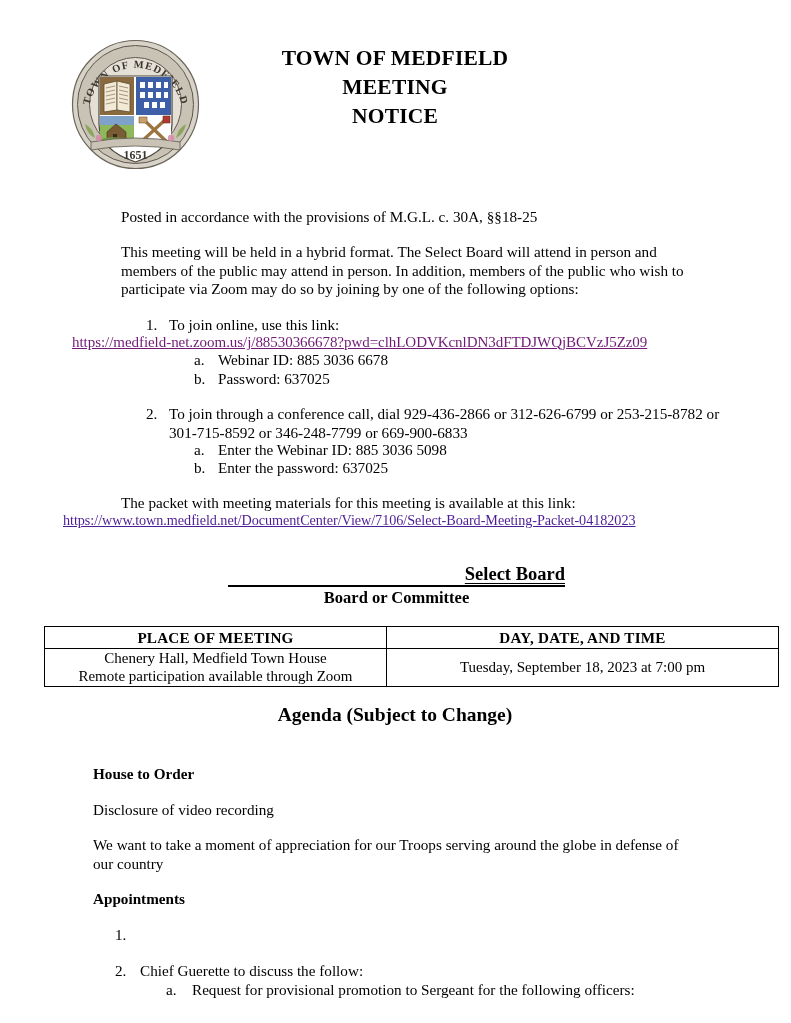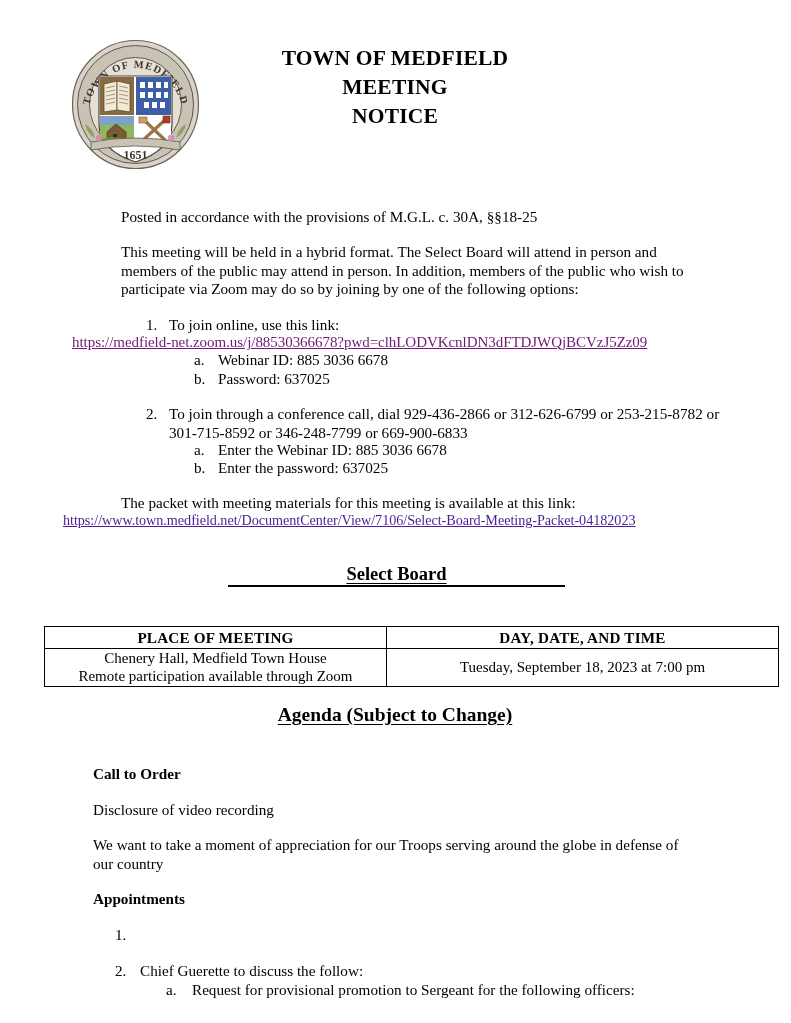--- a/index.html
+++ b/index.html
@@ -97,21 +97,21 @@
     white-space: nowrap;
     letter-spacing: -0.05px;
   }
 
   
   .board-name {
     position: absolute;
     left: 228px;
     top: 564px;
     width: 337px;
-    text-align: center;
+    text-align: right;
     font-weight: bold;
     font-size: 18.5px;
     text-decoration: underline;
     text-underline-offset: 3px;
   }
   .board-rule {
     position: absolute;
     left: 228px;
     top: 585px;
     width: 337px;
@@ -157,21 +157,20 @@
 
   
   .agenda-title {
     position: absolute;
     left: 195px;
     top: 704px;
     width: 400px;
     text-align: center;
     font-weight: bold;
     font-size: 19.5px;
-    text-decoration: underline;
     text-underline-offset: 3px;
   }
 
   .ag { position: absolute; font-size: 15.2px; line-height: 18.6px; }
   .ag-bold { font-weight: bold; }
 
   .ag-call     { left: 93px; top: 765px; }
   .ag-disc     { left: 93px; top: 801px; }
   .ag-troops   { left: 93px; top: 836px; width: 605px; }
   .ag-appt     { left: 93px; top: 890px; }
@@ -284,30 +283,31 @@
 
     <div class="p sub-a1-l">a.</div>
     <div class="p sub-a1-t">Webinar ID: 885 3036 6678</div>
     <div class="p sub-b1-l">b.</div>
     <div class="p sub-b1-t">Password: 637025</div>
 
     <div class="p olnum2">2.</div>
     <div class="p oltxt2">To join through a conference call, dial 929-436-2866 or 312-626-6799 or 253-215-8782 or 301-715-8592  or 346-248-7799  or 669-900-6833</div>
 
     <div class="p sub-a2-l">a.</div>
-    <div class="p sub-a2-t">Enter the Webinar ID: 885 3036 6678</div>
+    <div class="p sub-a2-t">Enter the Webinar ID: 885 3036 5098</div>
     <div class="p sub-b2-l">b.</div>
     <div class="p sub-b2-t">Enter the password: 637025</div>
 
     <div class="p para-packet">The packet with meeting materials for this meeting is available at this link:</div>
     <a class="packetlink" href="#">https://www.town.medfield.net/DocumentCenter/View/7106/Select-Board-Meeting-Packet-04182023</a>
   </div>
 
   <div class="board-name">Select Board</div>
   <div class="board-rule"></div>
+  <div class="board-caption">Board or Committee</div>
 
   <table class="meeting-table">
     <thead>
       <tr>
         <th class="col-place">PLACE OF MEETING</th>
         <th class="col-when">DAY, DATE, AND TIME</th>
       </tr>
     </thead>
     <tbody>
       <tr>
@@ -315,21 +315,21 @@
           <span class="cell-line">Chenery Hall, Medfield Town House</span>
           <span class="cell-line">Remote participation available through Zoom</span>
         </td>
         <td>Tuesday, September 18, 2023 at 7:00 pm</td>
       </tr>
     </tbody>
   </table>
 
   <div class="agenda-title">Agenda (Subject to Change)</div>
 
-  <div class="ag ag-bold ag-call">Call to Order</div>
+  <div class="ag ag-bold ag-call">House to Order</div>
   <div class="ag ag-disc">Disclosure of video recording</div>
   <div class="ag ag-troops">We want to take a moment of appreciation for our Troops serving around the globe in defense of our country</div>
   <div class="ag ag-bold ag-appt">Appointments</div>
 
   <div class="ag ag-n1-l">1.</div>
 
   <div class="ag ag-n2-l">2.</div>
   <div class="ag ag-n2-t">Chief Guerette to discuss the follow:</div>
 
   <div class="ag ag-n2a-l">a.</div>

